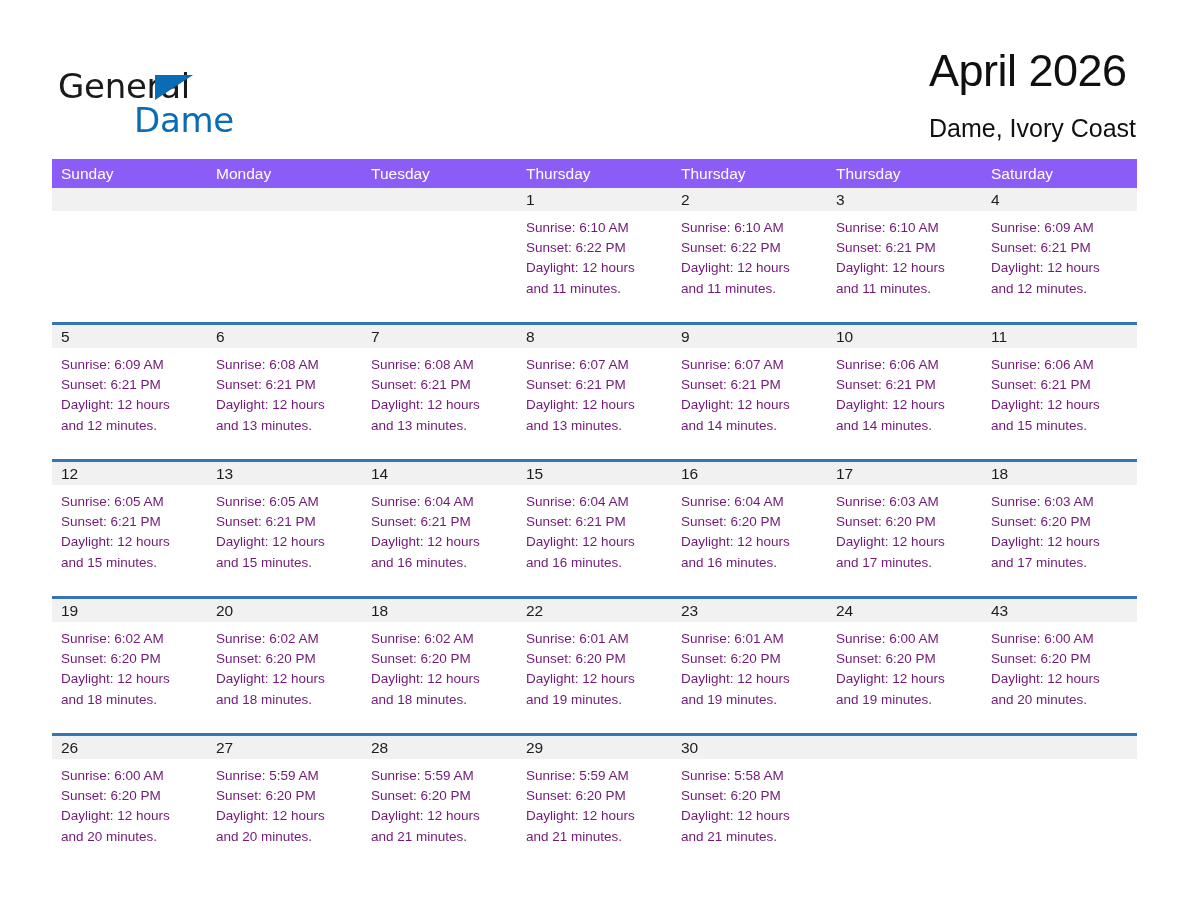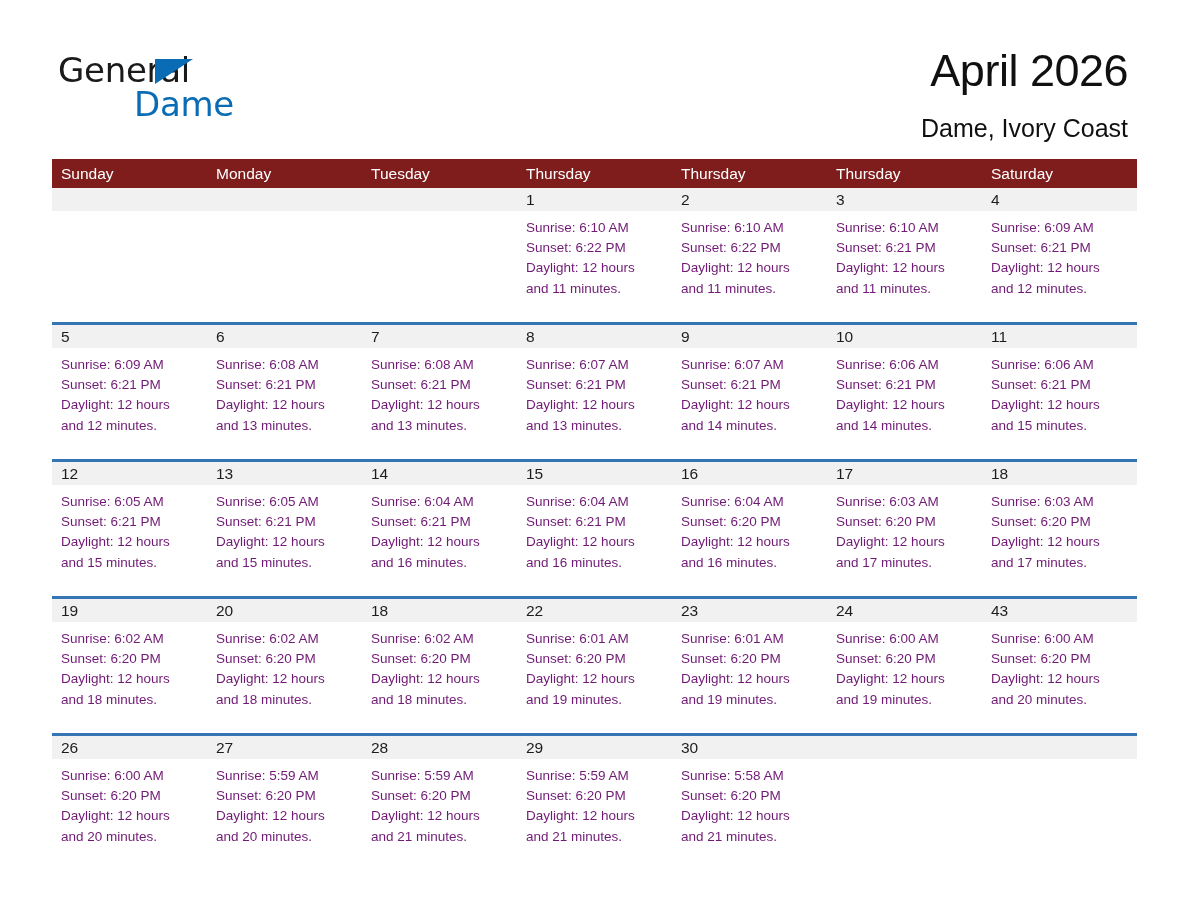--- a/index.html
+++ b/index.html
@@ -25,21 +25,21 @@
   .topbar {
     position: absolute;
     left: 52px;
     top: 44px;
     right: 52px;
     height: 104px;
   }
   .logo {
     position: absolute;
     left: 6px;
-    top: 6px;
+    top: 22px;
     width: 200px;
     height: 86px;
   }
   .logo-general {
     position: absolute;
     left: 0;
     top: 0;
     font-size: 34px;
     letter-spacing: -0.3px;
     color: #1a1a1a;
@@ -60,23 +60,22 @@
     left: 76px;
     top: 34px;
     font-size: 34px;
     letter-spacing: -0.3px;
     color: #0a6cb4;
     font-family: "DejaVu Sans", sans-serif;
     font-weight: 400;
   }
   .titleblock {
     position: absolute;
-    right: 8px;
+    right: 0;
     top: 0;
-    text-align: right;
   }
   .cal-title {
     font-size: 45px;
     font-weight: 400;
     line-height: 54px;
     color: #101010;
     letter-spacing: -0.5px;
   }
   .cal-subtitle {
     margin-top: 16px;
@@ -88,21 +87,21 @@
 
   
   .calendar {
     position: absolute;
     left: 52px;
     top: 159px;
     width: 1085px;
   }
   .weekhead {
     display: flex;
-    background: #7f1d1d;
+    background: #8b5cf6;
     height: 29px;
   }
   .weekhead .dow {
     flex: 1 1 0;
     box-sizing: border-box;
     padding-left: 9px;
     color: #ffffff;
     font-size: 15.5px;
     line-height: 29px;
     white-space: nowrap;

